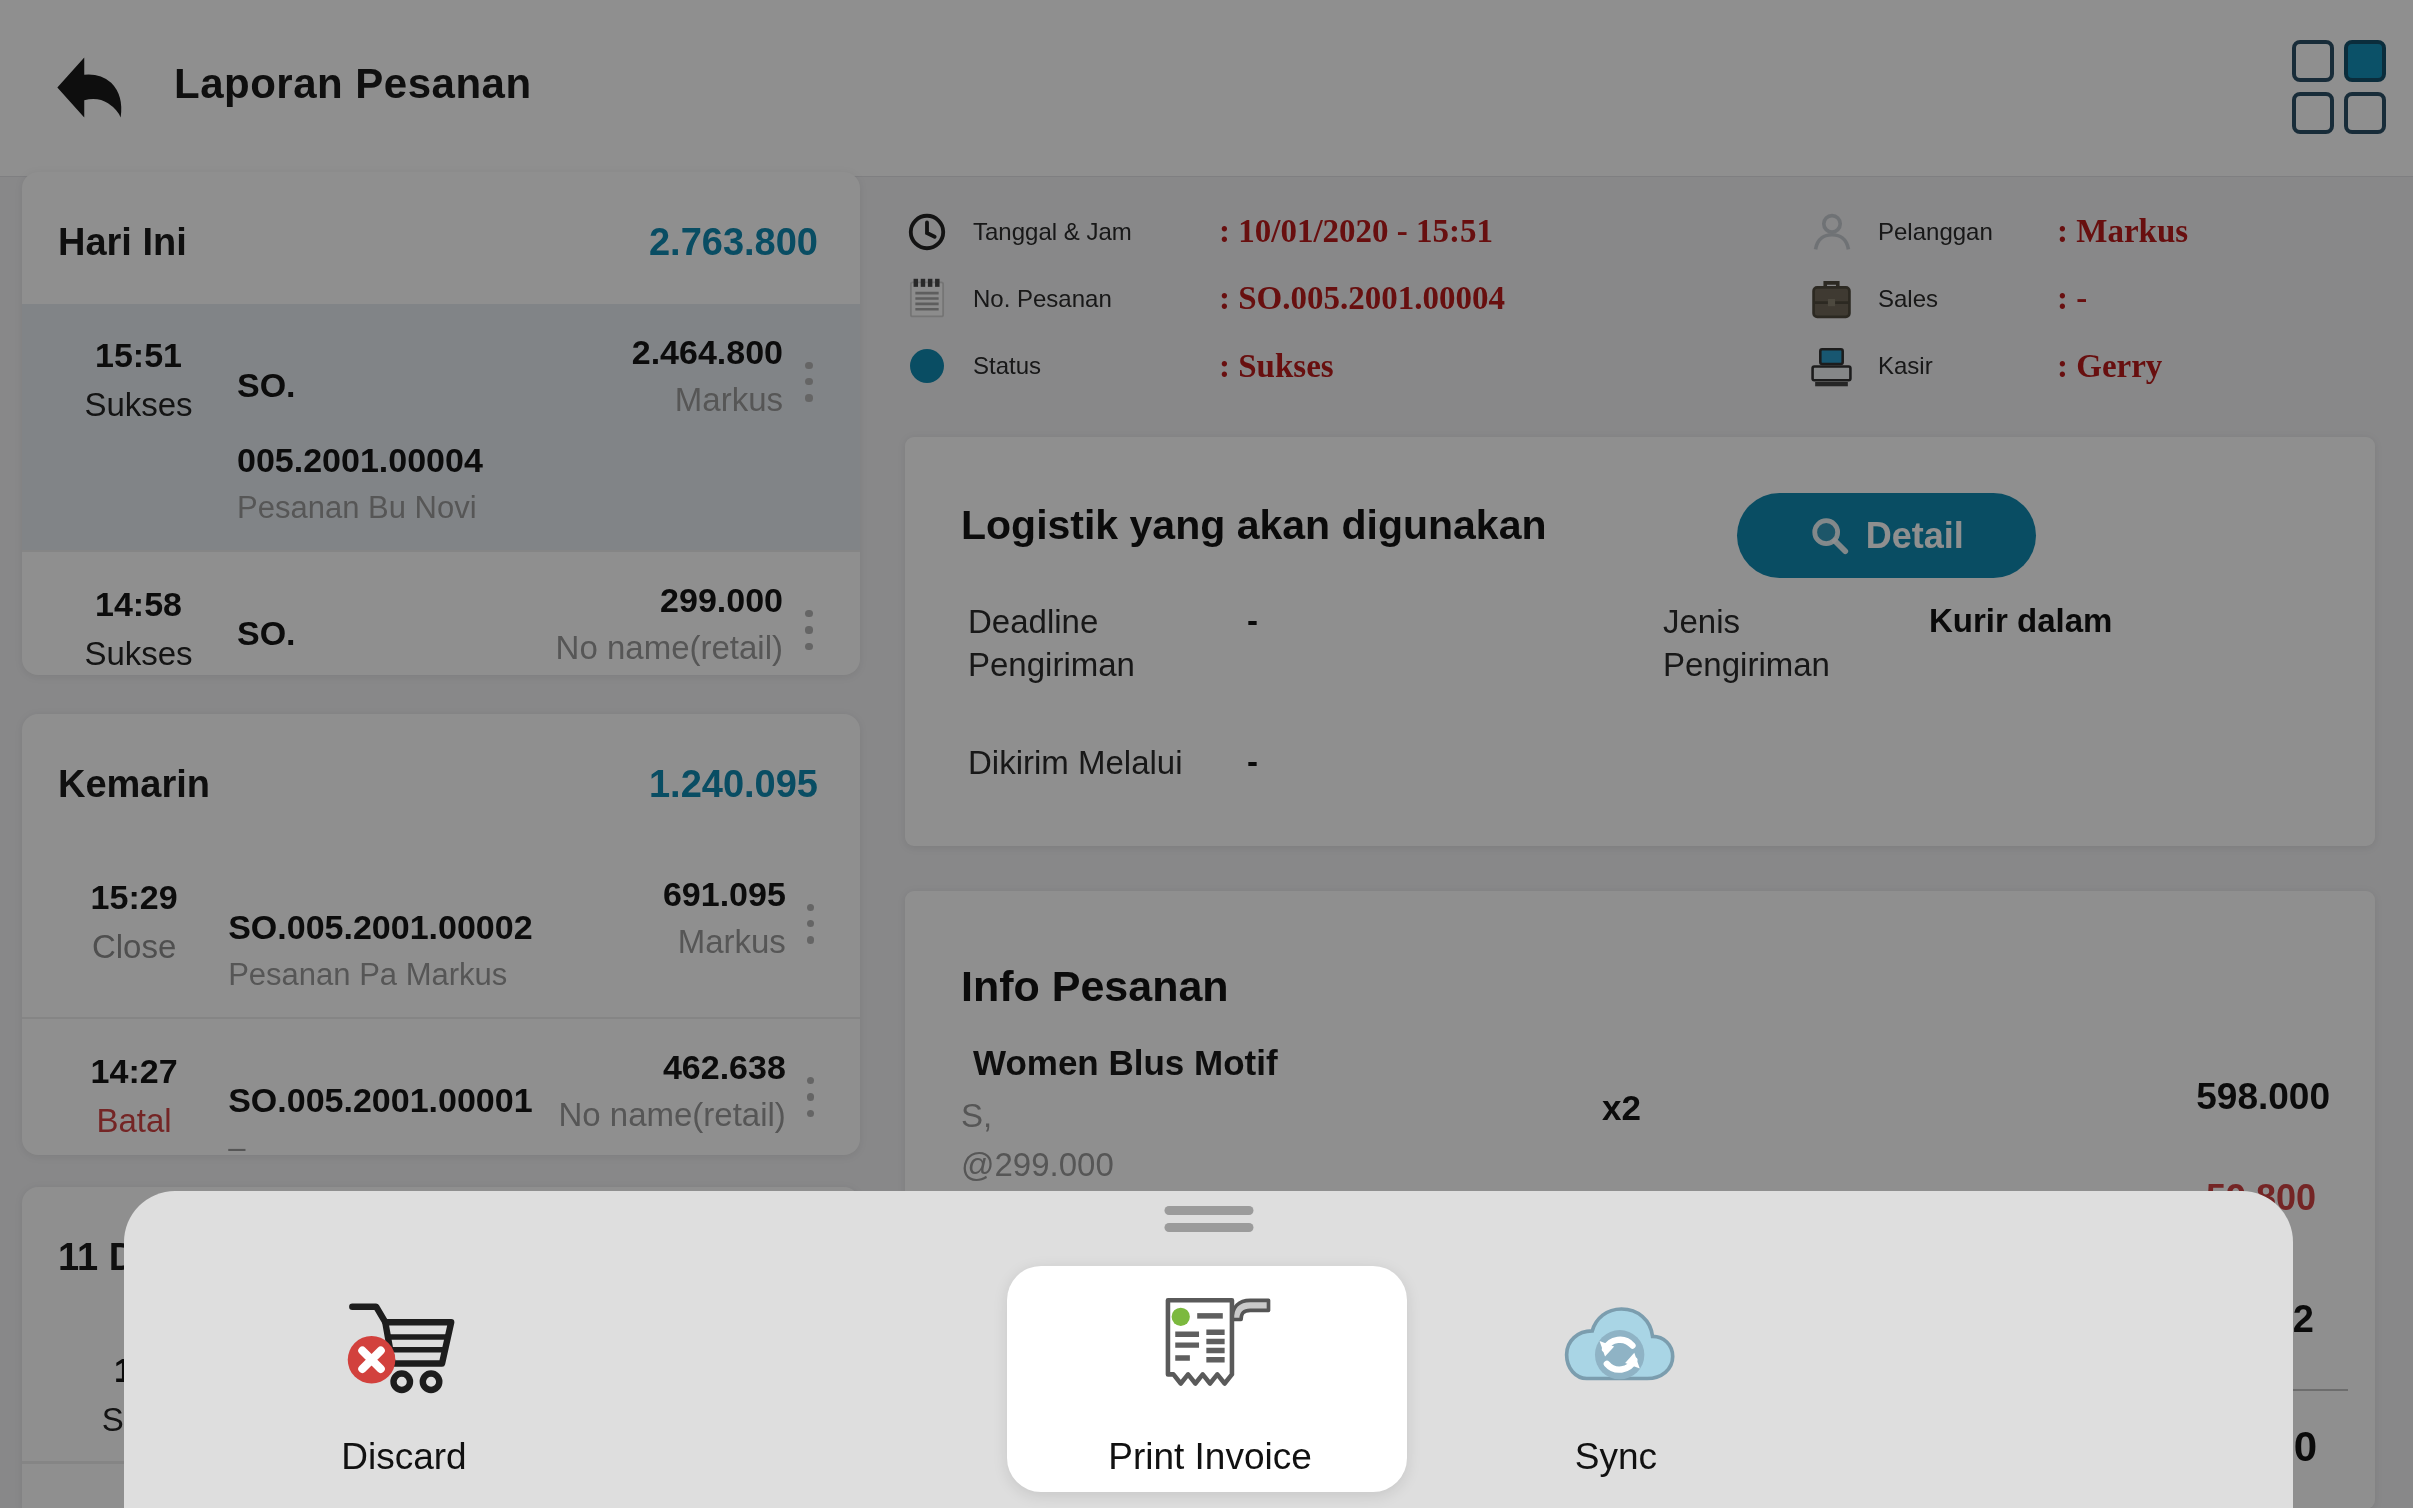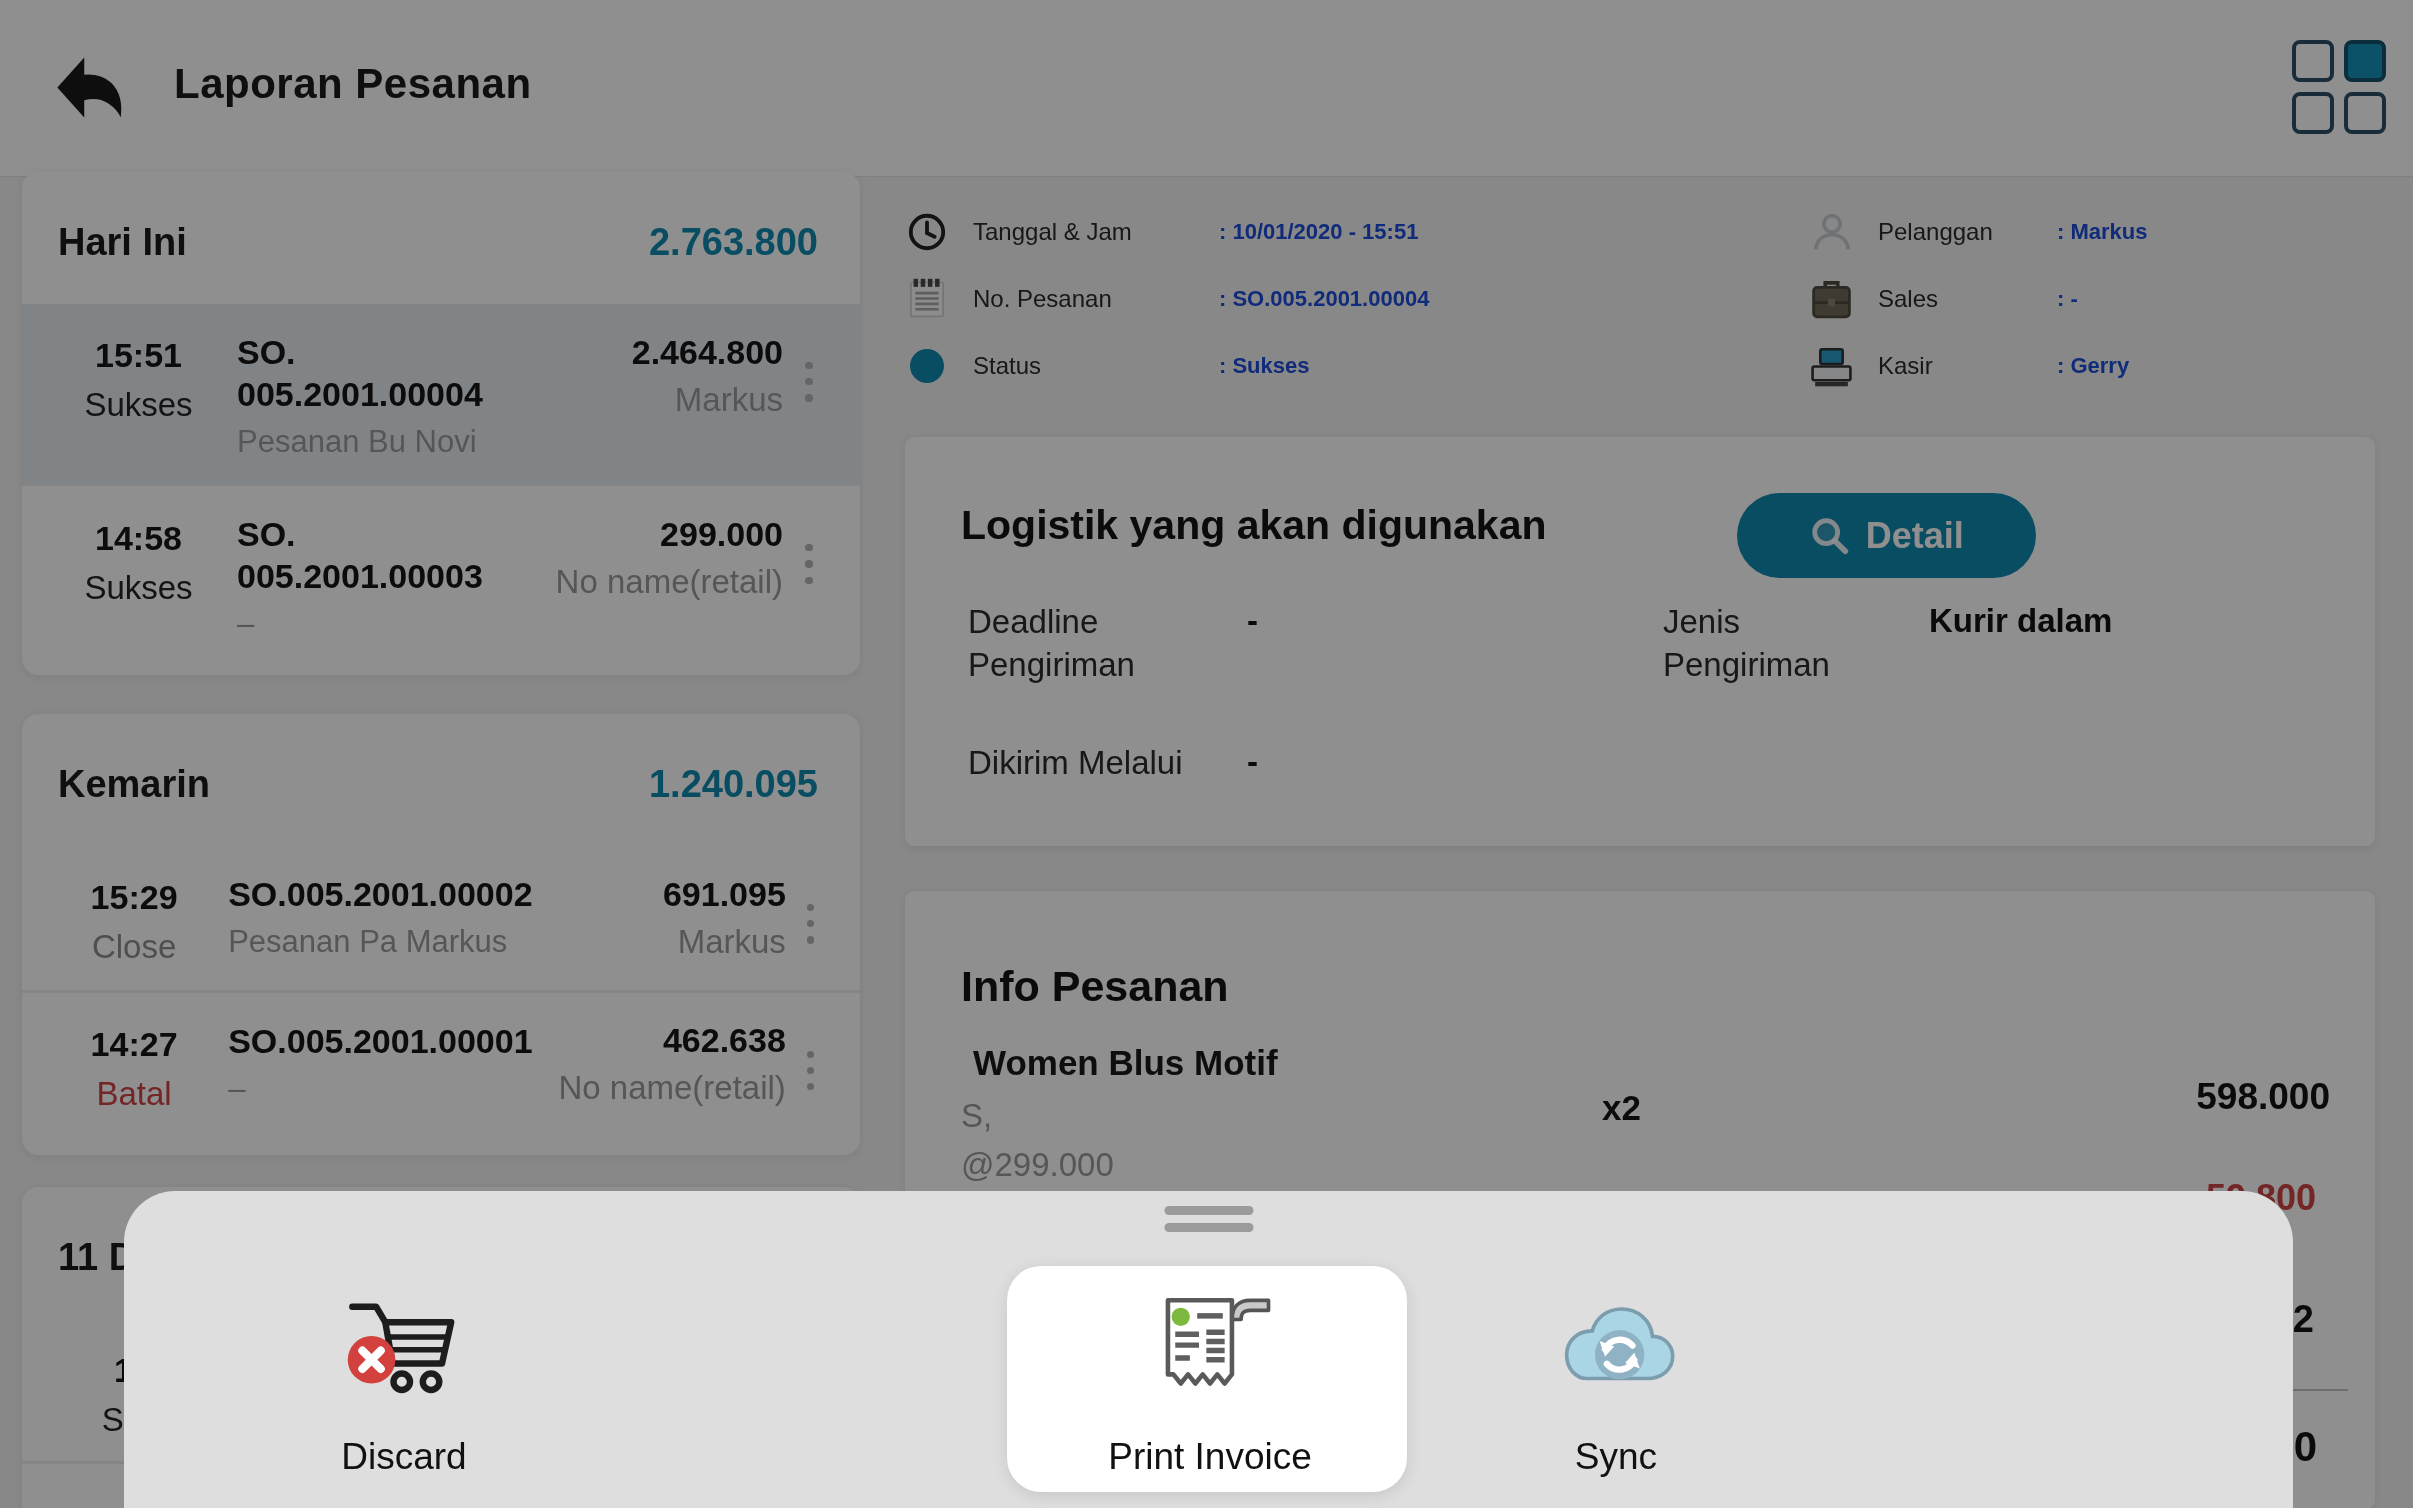--- a/index.html
+++ b/index.html
@@ -23,39 +23,39 @@
   .group-head { display:flex; justify-content:space-between; align-items:flex-start; padding:49px 42px 40px 36px; }
   .group-label { font-size:38px; font-weight:bold; color:#1b1b1b; }
   .group-total { font-size:38px; font-weight:bold; color:#1189b0; }
   .item { display:flex; align-items:flex-start; padding:27px 25px 23.5px 36px; }
   .item.selected { background:#e7ecf1; }
   .tcol { width:161px; text-align:center; padding-top:5.4px; }
   .t-time { font-size:34px; font-weight:bold; color:#161616; }
   .t-status { font-size:33px; margin-top:11px; }
   .st-ok { color:#242424; } .st-close { color:#8d8d8d; } .st-cancel { color:#cf4343; }
   .mcol { flex:1; padding-left:18px; }
-  .o-line { font-size:34px; font-weight:bold; color:#161616; line-height:42px; }
+  .o-line { font-size:34px; font-weight:bold; color:#161616; line-height:42px;margin-top:33px; }
   .o-note { font-size:31px; color:#9a9a9a; margin-top:9px; }
   .rcol { width:268px; text-align:right; padding-top:1.8px; }
   .r-amt { font-size:34px; font-weight:bold; color:#161616; }
   .r-cust { font-size:33px; color:#9a9a9a; margin-top:9px; }
   .dots { width:52px; display:flex; flex-direction:column; align-items:center; gap:9px; padding-top:31px; cursor:pointer; }
   .dots i { width:7.2px; height:7.2px; border-radius:50%; background:#b5b5b5; }
   .divider { height:2.7px; background:#ededee; margin:0; }
   .card3 .divider { position:absolute; left:0; right:0; top:274px; }
 
   
   .inforows { position:absolute; left:905px; top:210px; width:1491px; display:flex; }
   .icol { display:flex; flex-direction:column; }
   .icol-a { width:905px; } .icol-b { flex:1; }
   .irow { display:flex; align-items:center; height:43px; margin-bottom:24.4px; }
   .iico { width:43px; display:flex; justify-content:center; }
   .ilabel { font-size:24px; color:#2b2b2b; margin-left:25px; }
   .icol-a .ilabel { width:246px; } .icol-b .ilabel { width:179px; }
-  .ival { font-size:22px; font-weight:bold; color:#1d4ed8; }
+  .ival { font-size:33px; font-weight:bold; color:#b91c1c;font-family:Liberation Serif, serif; }
   .status-dot { width:34px; height:34px; border-radius:50%; background:#1189b0; }
 
   .panel { position:absolute; left:905px; width:1470px; background:#ffffff; border-radius:9px; box-shadow:0 1.8px 9px rgba(0,0,0,.08); }
   .logistics { top:437px; height:409px; }
   .lg-title { position:absolute; left:56px; top:65px; font-size:41px; font-weight:bold; color:#141414; }
   .detail-btn { position:absolute; left:832px; top:56px; width:299px; height:85px; border-radius:43px; background:#1189b0; display:flex; align-items:center; justify-content:center; gap:14.5px; cursor:pointer; }
   .detail-btn span { color:#ffffff; font-size:36px; font-weight:bold; }
   .lg-field { position:absolute; font-size:33px; color:#2b2b2b; line-height:43px; }
   .lg-val { position:absolute; font-size:33px; font-weight:bold; color:#121212; }
 

